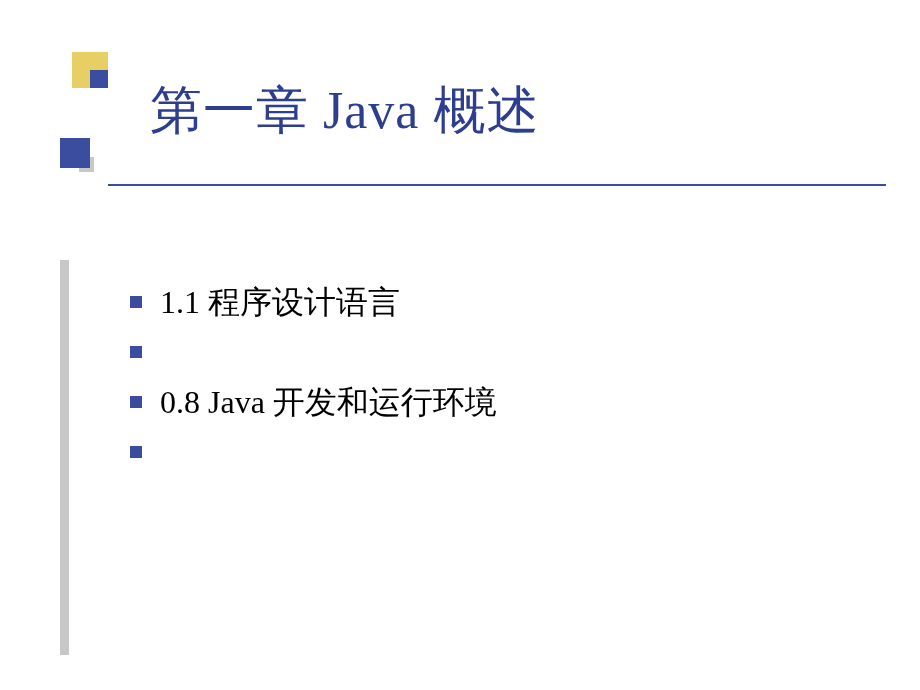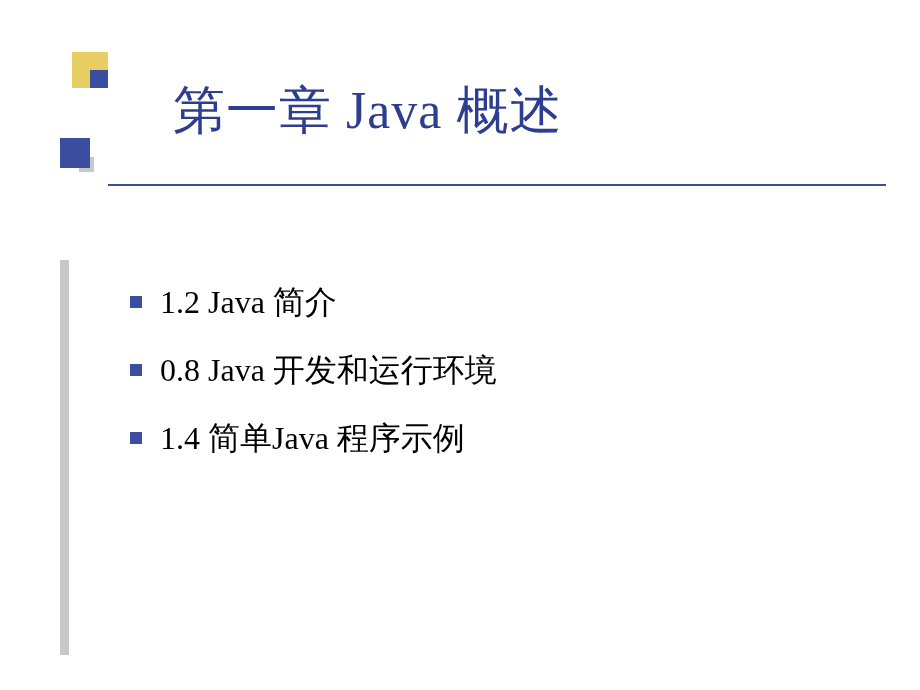--- a/index.html
+++ b/index.html
@@ -68,21 +68,20 @@
       width: 15px;
       height: 15px;
       background: #c8c8c8;
       z-index: 1;
     }
     .title-area {
       position: absolute;
       top: 76px;
       left: 150px;
       right: 56px;
-      margin-left: 23px;
     }
     .title {
       font-size: 52px;
       color: #2e3e8f;
       font-weight: normal;
       letter-spacing: 1px;
     }
     .title-underline {
       position: absolute;
       top: 184px;
@@ -147,26 +146,28 @@
   </div>
 
   <div class="title-underline"></div>
 
   <div class="body-bar"></div>
 
   <div class="content">
     <ul class="list">
       <li class="list-item">
         <span class="bullet"></span>
-        <span class="item-text">1.2  Java 简介</span>
+        <span class="item-text">1.1  程序设计语言</span>
+      </li>
+      <li class="list-item">
+        <span class="bullet"></span>
       </li>
       <li class="list-item">
         <span class="bullet"></span>
         <span class="item-text">0.8 Java  开发和运行环境</span>
       </li>
       <li class="list-item">
         <span class="bullet"></span>
-        <span class="item-text">1.4  简单Java 程序示例</span>
       </li>
     </ul>
   </div>
 
 </div>
 
 </body></html>

